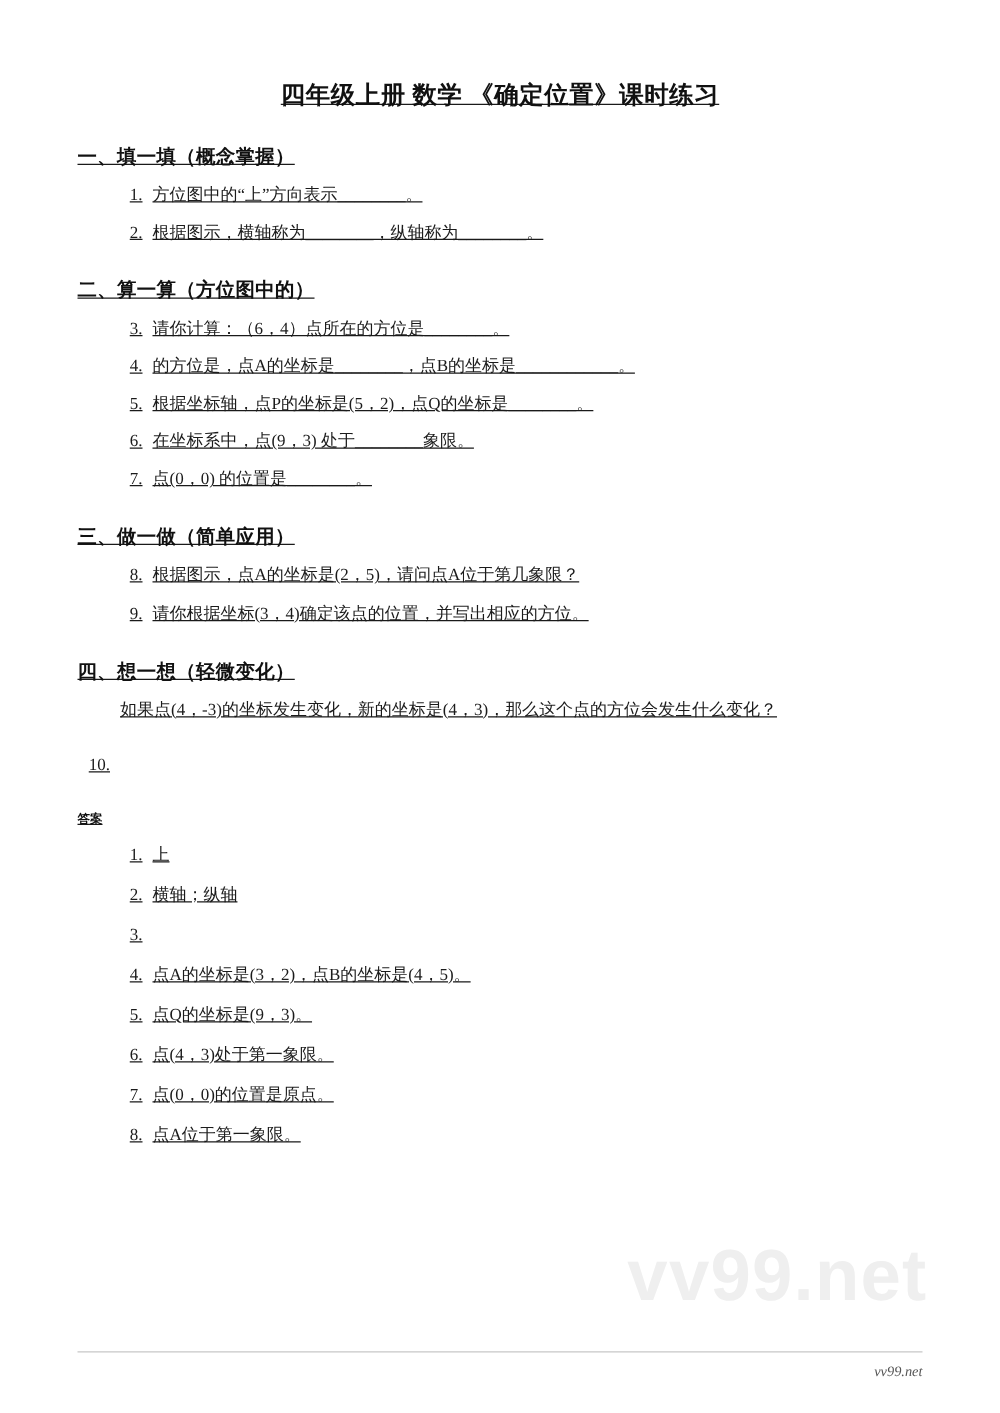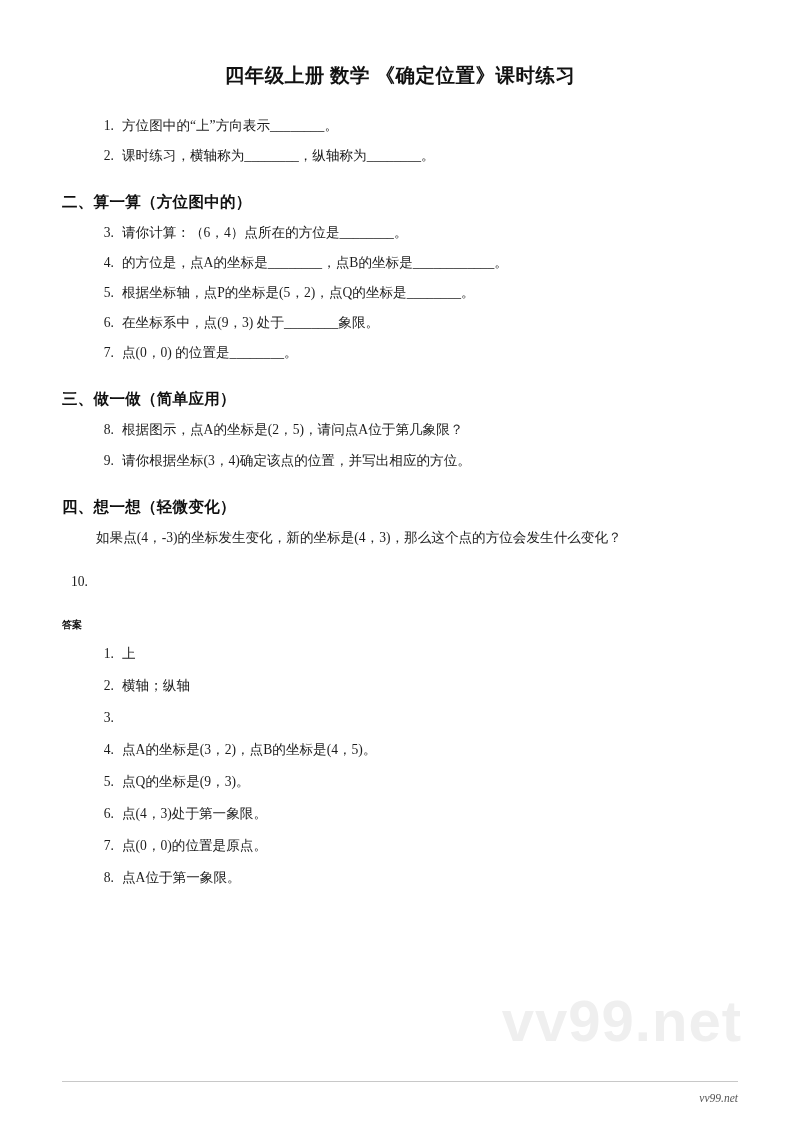--- a/index.html
+++ b/index.html
@@ -14,20 +14,21 @@
     color: #1a1a1a;
     position: relative;
     overflow: hidden;
   }
   .page {
     position: relative;
     width: 800px;
     height: 1130px;
     box-sizing: border-box;
     padding: 52px 62px 0 62px;
+    text-decoration: underline;
   }
   .doc-title {
     text-align: center;
     font-size: 19.5px;
     font-weight: bold;
     letter-spacing: 0.5px;
     margin: 10px 0 0 0;
     color: #111;
   }
   .section {
@@ -124,28 +125,29 @@
   }
 </style>
 </head>
 <body>
 
 <div class="page">
 
   <div class="doc-title">四年级上册 数学 《确定位置》课时练习</div>
 
   <div class="section">
+    <div class="section-heading">一、填一填（概念掌握）</div>
     <ul class="q-list indent-q">
       <li class="q-item">
         <span class="q-num">1.</span>
         <span class="q-text">方位图中的“上”方向表示________。</span>
       </li>
       <li class="q-item">
         <span class="q-num">2.</span>
-        <span class="q-text">课时练习，横轴称为________，纵轴称为________。</span>
+        <span class="q-text">根据图示，横轴称为________，纵轴称为________。</span>
       </li>
     </ul>
   </div>
 
   <div class="section">
     <div class="section-heading">二、算一算（方位图中的）</div>
     <ul class="q-list indent-q">
       <li class="q-item">
         <span class="q-num">3.</span>
         <span class="q-text">请你计算：（6，4）点所在的方位是________。</span>

